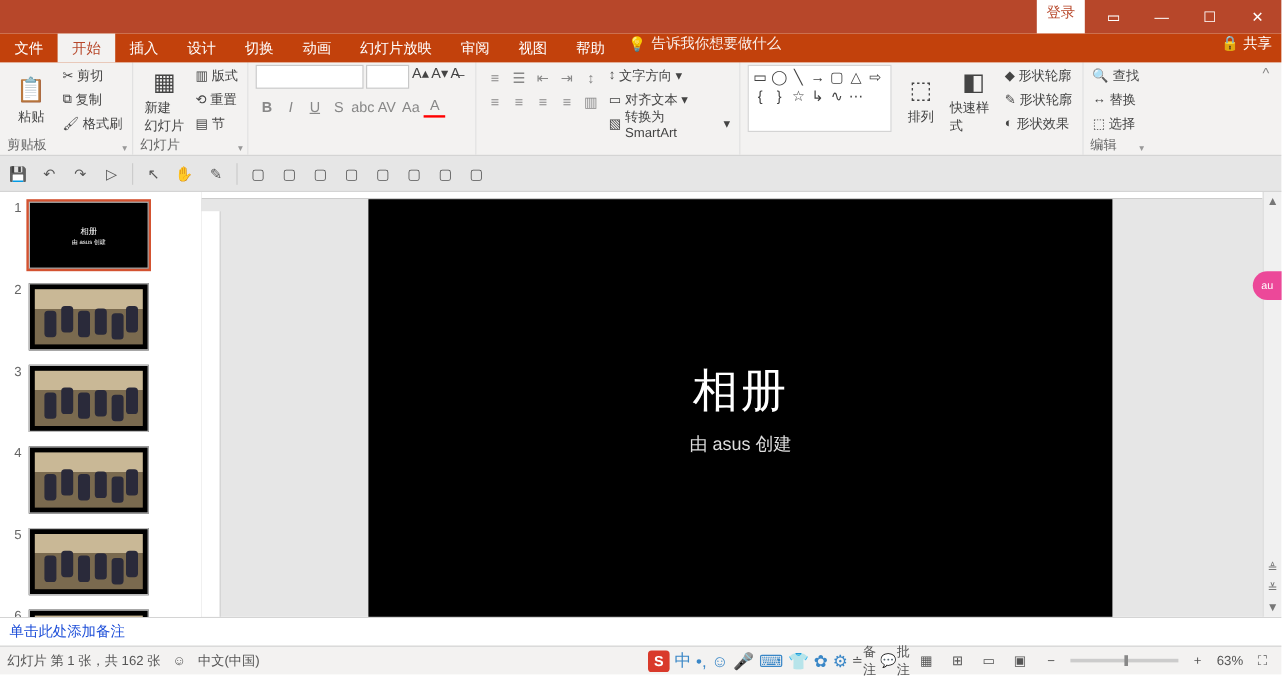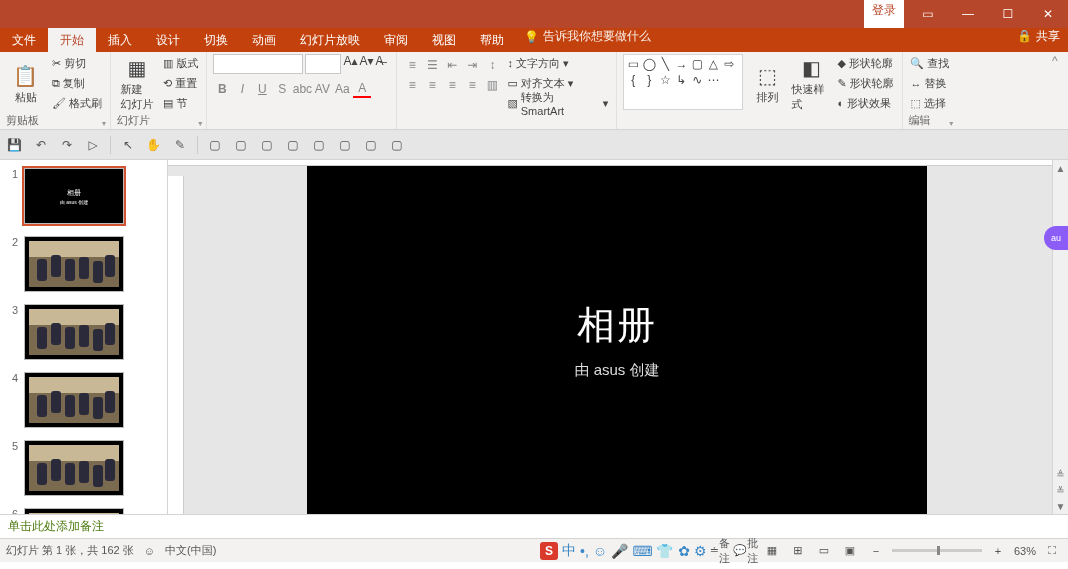--- a/index.html
+++ b/index.html
@@ -53,33 +53,33 @@
 .canvas-wrap { flex:1; display:flex; align-items:center; justify-content:center; position:relative; }
 .ruler-h { height:16px; background:#fff; border-bottom:1px solid #ccc; }
 .ruler-v { width:16px; background:#fff; border-right:1px solid #ccc; position:absolute; left:0; top:16px; bottom:0; }
 .slide { width:620px; height:348px; background:#000; display:flex; flex-direction:column; align-items:center; justify-content:center; color:#fff; margin-left:14px; }
 .slide .t { font-size:38px; font-weight:300; letter-spacing:2px; }
 .slide .st { font-size:15px; margin-top:10px; color:#ddd; }
 .vscroll { width:16px; background:#f0f0f0; border-left:1px solid #d4d4d4; display:flex; flex-direction:column; align-items:center; }
 .vscroll .arr { height:16px; width:100%; display:flex; align-items:center; justify-content:center; cursor:pointer; color:#777; font-size:10px; }
 .vscroll .track { flex:1; }
 
-.notes { height:24px; border-top:1px solid #d4d4d4; background:#fff; padding:3px 8px; color:#4d7c0f; font-size:12px; }
+.notes { height:24px; border-top:1px solid #d4d4d4; background:#fff; padding:3px 8px; color:#1d4ed8; font-size:12px; }
 
 .statusbar { height:24px; background:#f3f2f1; border-top:1px solid #d4d4d4; display:flex; align-items:center; font-size:11px; color:#555; padding:4px 6px; justify-content:space-between; }
 .statusbar .left { display:flex; align-items:center; gap:10px; }
 .statusbar .right { display:flex; align-items:center; gap:6px; }
 .statusbar .vb { width:20px; height:16px; display:flex; align-items:center; justify-content:center; cursor:pointer; }
 .statusbar .slider { width:90px; height:3px; background:#ccc; position:relative; }
 .statusbar .slider::after { content:""; position:absolute; left:50%; top:-3px; width:3px; height:9px; background:#888; }
 .ime { position:absolute; display:flex; align-items:center; gap:4px; }
 .ime .sq { width:18px; height:18px; background:#d93a2b; color:#fff; display:flex; align-items:center; justify-content:center; font-weight:bold; border-radius:3px; font-size:12px; }
 .ime .ic { color:#3a87c7; font-size:14px; }
 
-.green-dot { position:absolute; right:0; top:226px; width:24px; height:24px; background:#8b5cf6; border-radius:50% 0 0 50%; color:#fff; font-size:9px; display:flex; align-items:center; justify-content:center; }
+.green-dot { position:absolute; right:0; top:226px; width:24px; height:24px; background:#ec4899; border-radius:50% 0 0 50%; color:#fff; font-size:9px; display:flex; align-items:center; justify-content:center; }
 .collapse { position:absolute; right:2px; top:54px; width:14px; height:14px; cursor:pointer; color:#888; font-size:12px; }
 </style>
 </head>
 <body>
 
 <div class="titlebar">
   <div class="right">
     <span class="login-btn">登录</span>
     <div class="win-btn">▭</div>
     <div class="win-btn">—</div>

